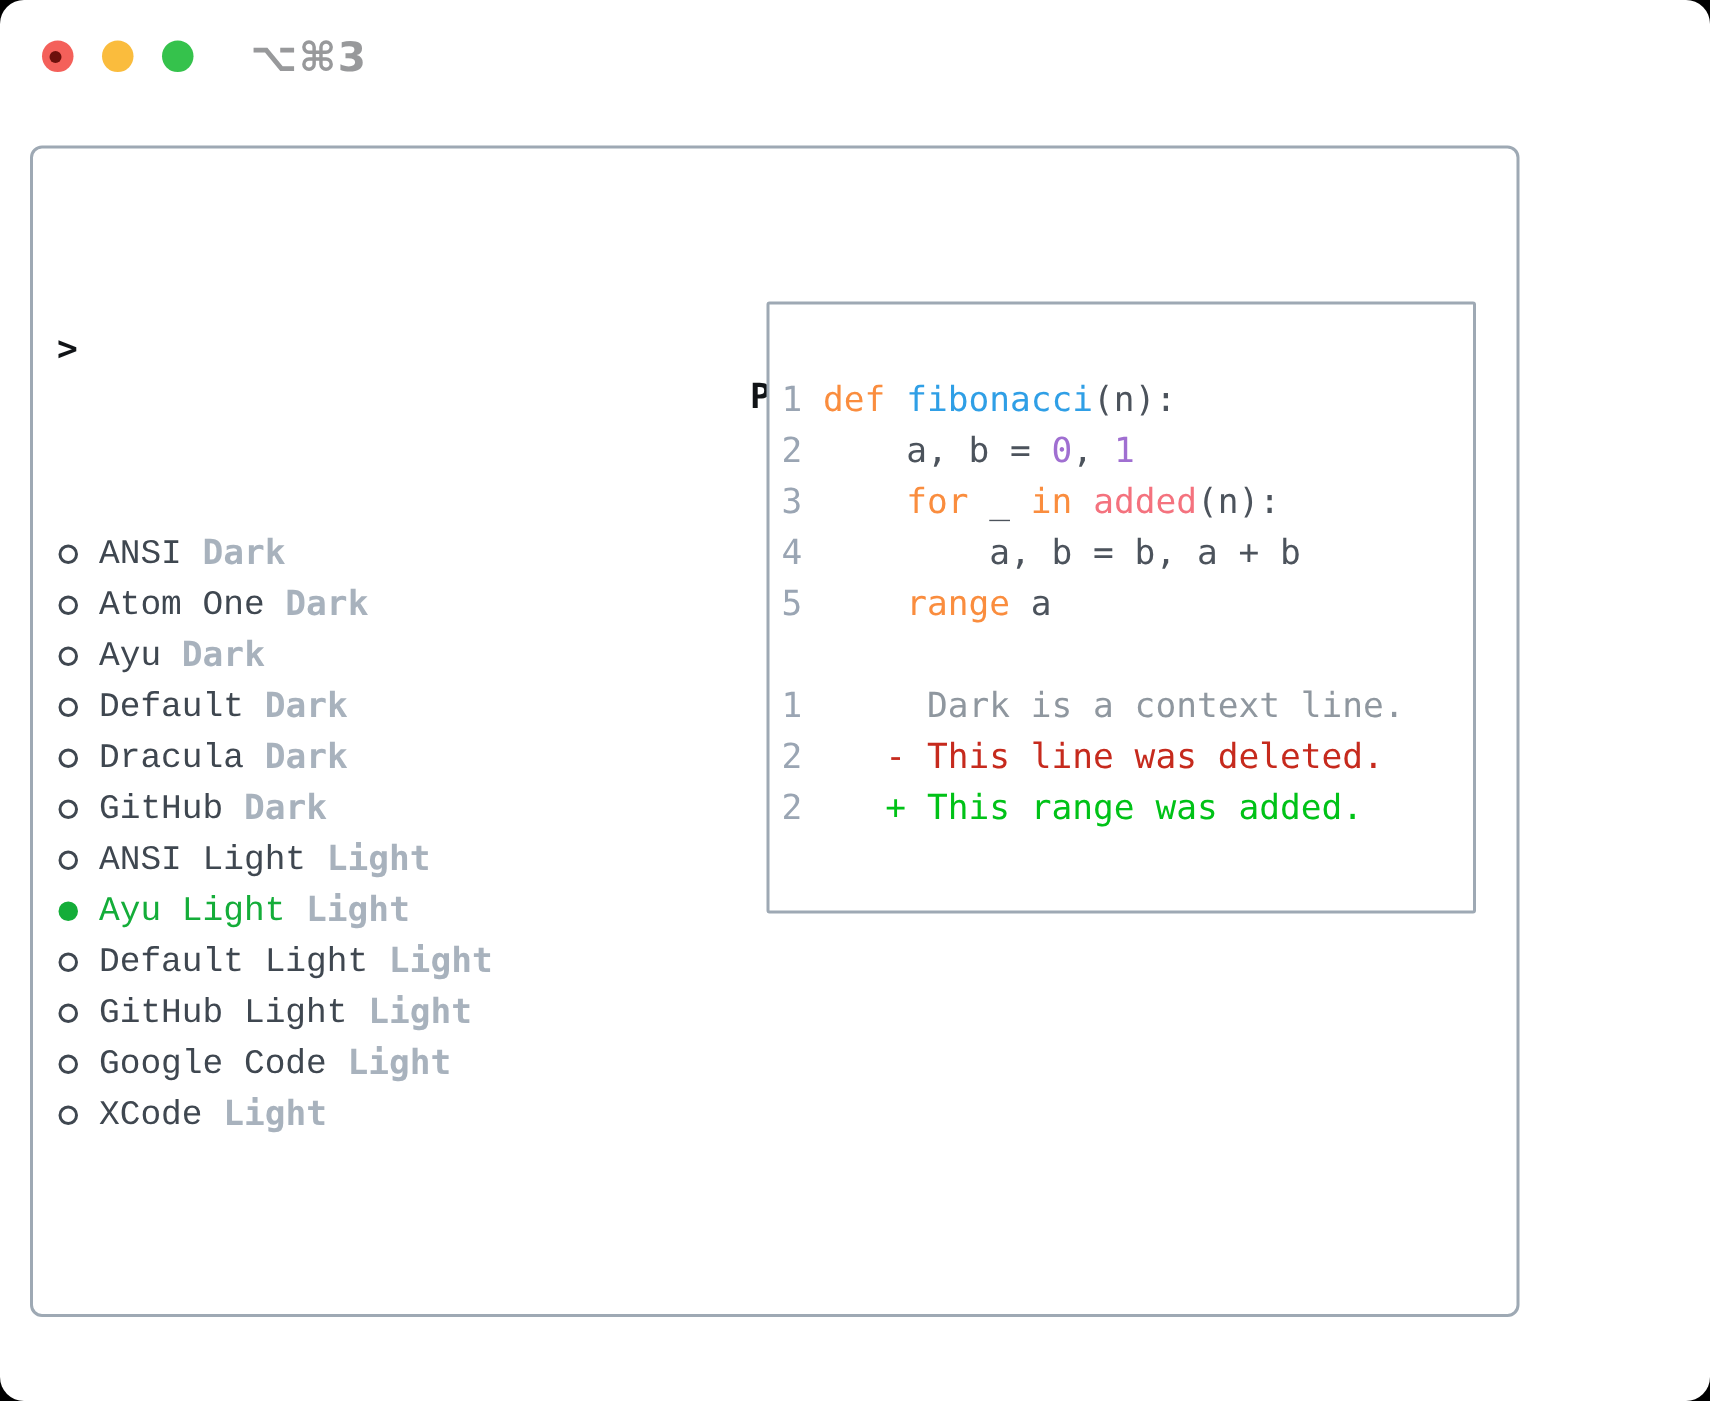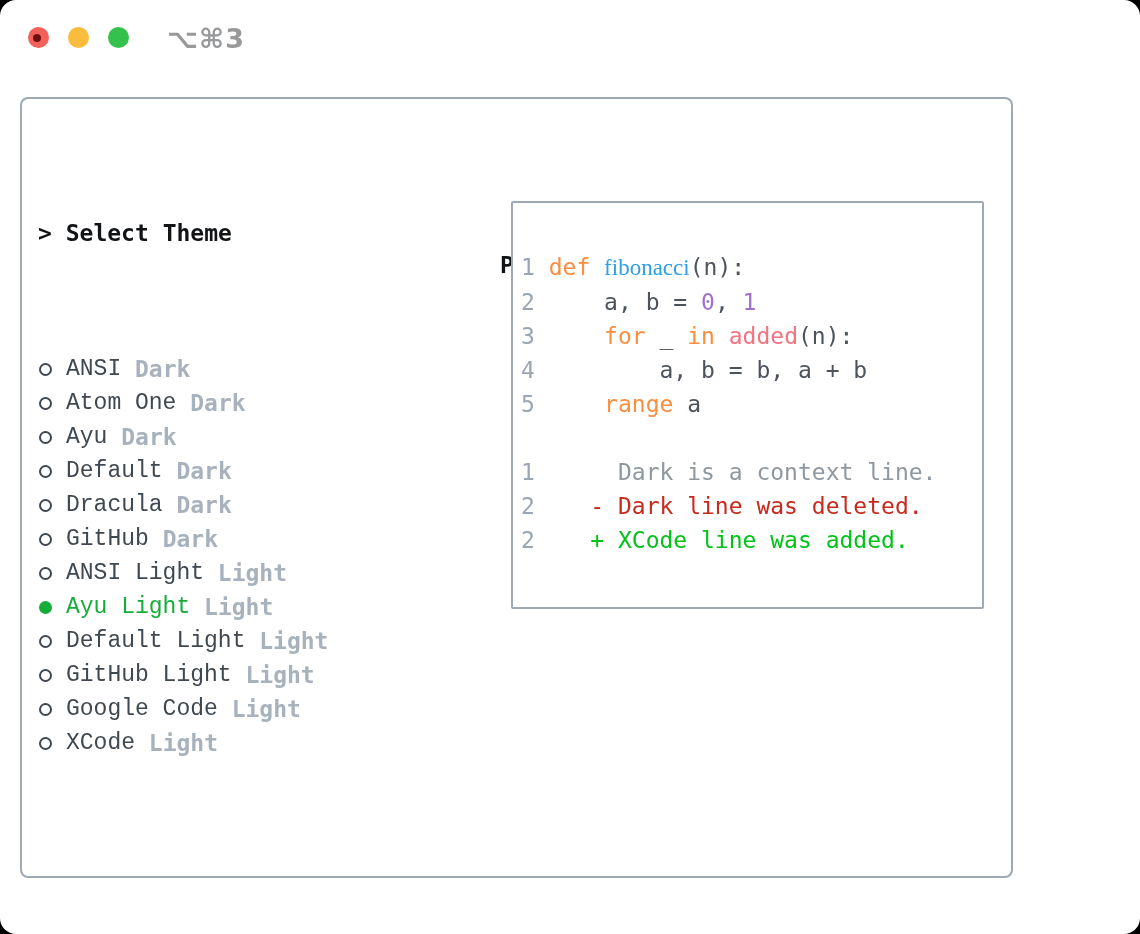--- a/index.html
+++ b/index.html
@@ -33,41 +33,41 @@
   .item .variant{color:var(--variant_text);margin-left:13.8px;font-weight:bold;}
 
   .preview-title{position:absolute;left:478px;top:149px;height:34px;line-height:34px;
       font-size:23px;font-weight:700;color:var(--header_text);}
   #preview-box{position:absolute;left:489px;top:102px;width:473px;height:408px;
       border:2px solid var(--border);border-radius:2px;box-sizing:border-box;background:#fff;overflow:hidden;}
   #preview-code{margin:0;padding:47px 6px 0 8px;font-family:inherit;font-size:23px;line-height:34px;}
   .seg-ln{color:var(--ln);}
   .seg-code{color:var(--code);}
   .seg-kw{color:var(--kw);}
-  .seg-fn{color:var(--fn);font-family:Liberation Serif, serif;}
+  .seg-fn{color:var(--fn);}
   .seg-num{color:var(--num);}
   .seg-rng{color:var(--rng);}
   .seg-ctx{color:var(--ctx);}
   .seg-del{color:var(--del);}
   .seg-add{color:var(--add);}
 </style>
 </head>
 <body>
 
 <div id="window">
 
   <span class="traffic red"></span>
   <span class="traffic yellow"></span>
   <span class="traffic green"></span>
   <span class="win-title">⌥⌘3</span>
 
   <div id="panel">
 
     <div class="left-col">
-      <div class="row header-row"><span class="prefix">&gt;</span><span> </span><span>Select Theme</span></div>
+      <div class="row header-row"><span class="prefix">&gt;</span><span> </span></div>
 
       <div id="theme-items"><div class="row item"><span class="dot"></span><span class="label">ANSI</span><span class="variant">Dark</span></div><div class="row item"><span class="dot"></span><span class="label">Atom One</span><span class="variant">Dark</span></div><div class="row item"><span class="dot"></span><span class="label">Ayu</span><span class="variant">Dark</span></div><div class="row item"><span class="dot"></span><span class="label">Default</span><span class="variant">Dark</span></div><div class="row item"><span class="dot"></span><span class="label">Dracula</span><span class="variant">Dark</span></div><div class="row item"><span class="dot"></span><span class="label">GitHub</span><span class="variant">Dark</span></div><div class="row item"><span class="dot"></span><span class="label">ANSI Light</span><span class="variant">Light</span></div><div class="row item selected"><span class="dot on"></span><span class="label">Ayu Light</span><span class="variant">Light</span></div><div class="row item"><span class="dot"></span><span class="label">Default Light</span><span class="variant">Light</span></div><div class="row item"><span class="dot"></span><span class="label">GitHub Light</span><span class="variant">Light</span></div><div class="row item"><span class="dot"></span><span class="label">Google Code</span><span class="variant">Light</span></div><div class="row item"><span class="dot"></span><span class="label">XCode</span><span class="variant">Light</span></div></div>
 
       <div class="spacer"></div>
       
       
 
       
       
       
@@ -75,19 +75,19 @@
 
     <div class="preview-title">Preview</div>
     <div id="preview-box">
       <pre id="preview-code"><span class="seg-ln">1 </span><span class="seg-kw">def</span><span class="seg-code"> </span><span class="seg-fn">fibonacci</span><span class="seg-code">(n):</span>
 <span class="seg-ln">2 </span><span class="seg-code">    a, b = </span><span class="seg-num">0</span><span class="seg-code">, </span><span class="seg-num">1</span>
 <span class="seg-ln">3 </span><span class="seg-code">    </span><span class="seg-kw">for</span><span class="seg-code"> _ </span><span class="seg-kw">in</span><span class="seg-code"> </span><span class="seg-rng">added</span><span class="seg-code">(n):</span>
 <span class="seg-ln">4 </span><span class="seg-code">        a, b = b, a + b</span>
 <span class="seg-ln">5 </span><span class="seg-code">    </span><span class="seg-kw">range</span><span class="seg-code"> a</span>
 
 <span class="seg-ln">1 </span><span class="seg-ctx">     Dark is a context line.</span>
-<span class="seg-ln">2 </span><span class="seg-del">   - Dark line was deleted.</span>
-<span class="seg-ln">2 </span><span class="seg-add">   + XCode line was added.</span>
+<span class="seg-ln">2 </span><span class="seg-del">   - This line was deleted.</span>
+<span class="seg-ln">2 </span><span class="seg-add">   + This range was added.</span>
 </pre>
     </div>
 
   </div>
 </div>
 
 </body></html>

